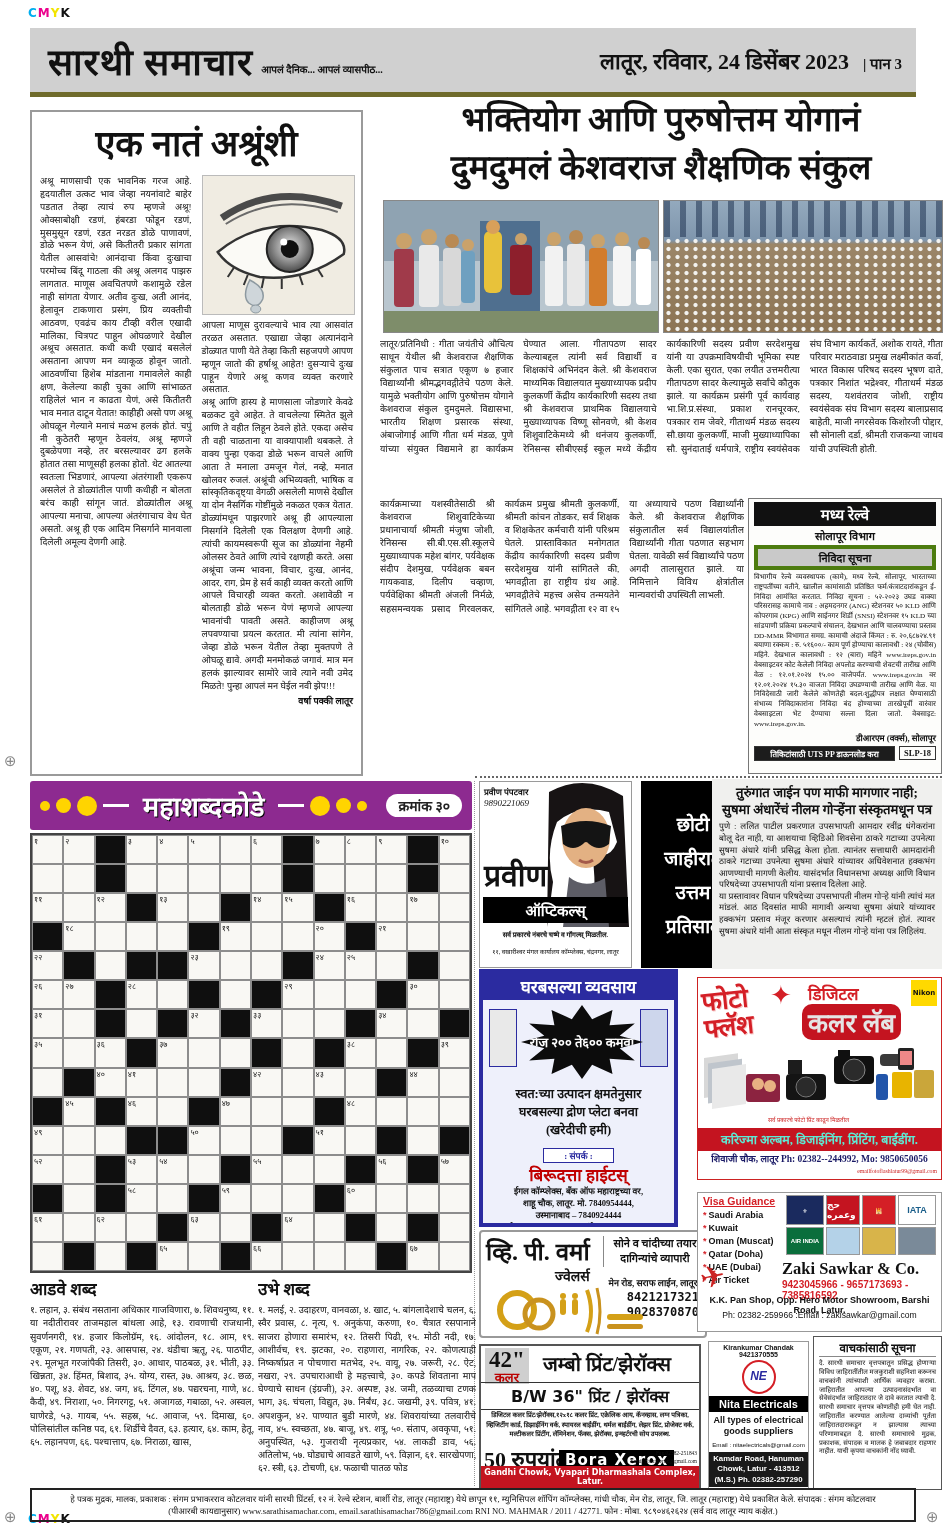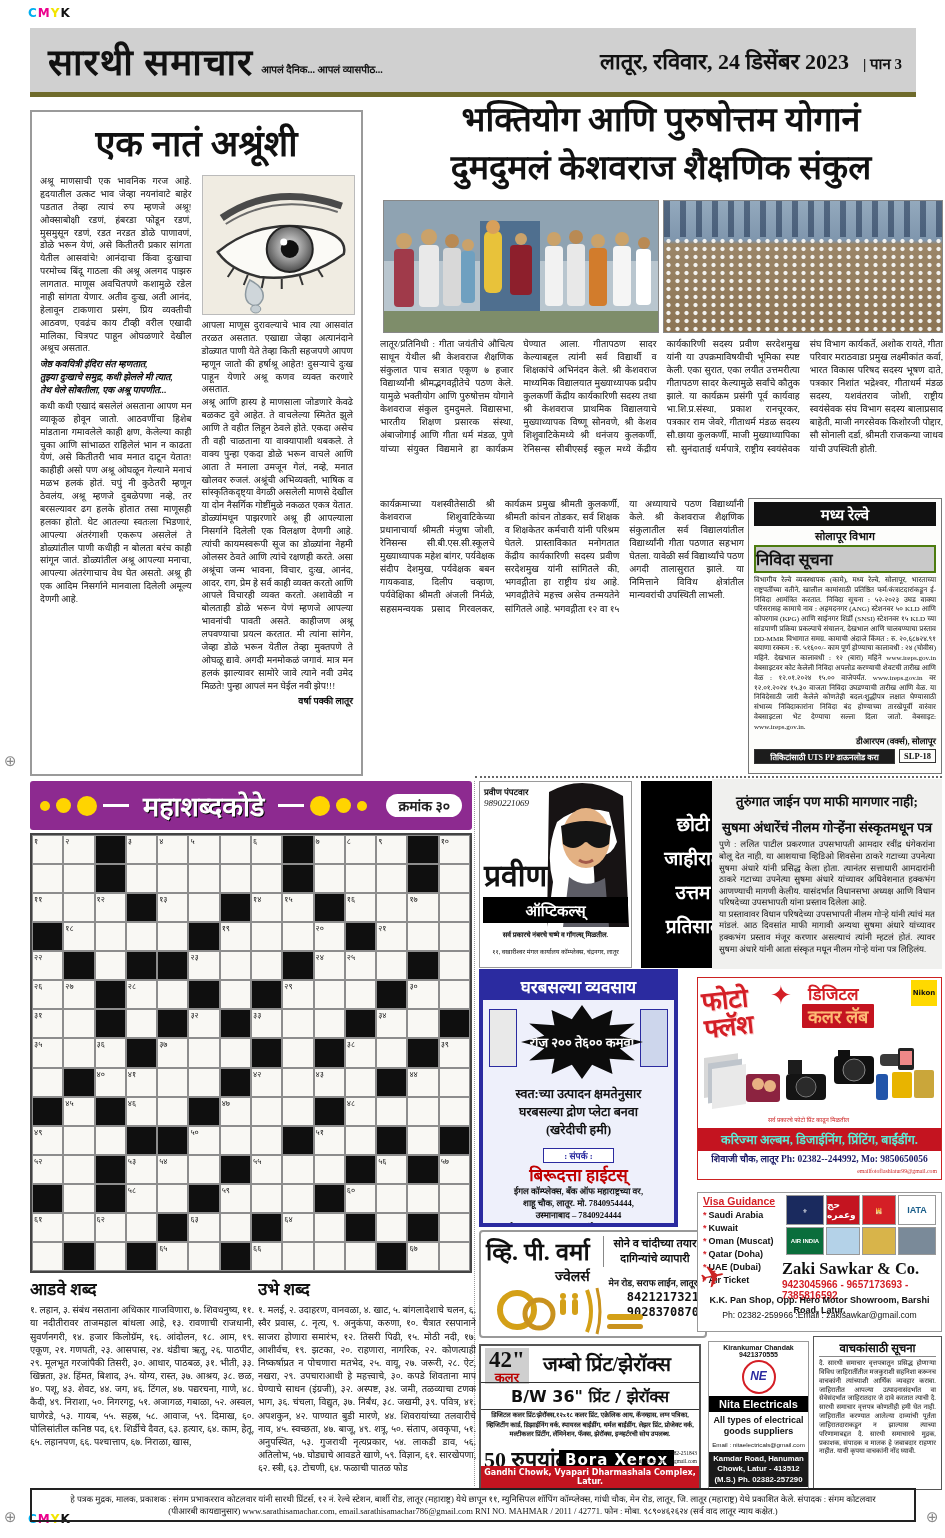--- a/index.html
+++ b/index.html
@@ -47,21 +47,21 @@
   .body-top{left:380px;top:338px;width:563px;height:158px;column-count:4;column-gap:10px;
             font-size:9.2px;line-height:1.42;overflow:hidden;}
   .body-bottom{left:380px;top:498px;width:364px;height:276px;column-count:3;column-gap:10px;
             font-size:9.2px;line-height:1.42;overflow:hidden;}
 
   
   .railway{left:748px;top:498px;width:194px;height:276px;border:1.5px solid #777;box-sizing:border-box;
            padding:3px 5px;background:#fdfdfb;}
   .rw-org{background:#111;color:#fff;text-align:center;font-weight:bold;font-size:15px;padding:2px 0;}
   .rw-div{text-align:center;font-weight:bold;font-size:11px;margin:2px 0;}
-  .rw-notice{background:#c9c9c9;text-align:left;font-weight:bold;font-size:16px;padding:1px 0;border:2px solid #4d7c0f;}
+  .rw-notice{background:#c9c9c9;text-align:center;font-weight:bold;font-size:11px;padding:1px 0;border:4px solid #4d7c0f;}
   .rw-body{font-size:7.1px;line-height:1.38;margin-top:3px;}
   .rw-sign{font-size:8.5px;font-weight:bold;text-align:right;margin-top:2px;}
   .rw-strip{display:flex;align-items:center;gap:4px;margin-top:3px;}
   .rw-strip-text{flex:1;border:1px solid #333;background:#1c1c1c;color:#fff;font-size:8px;text-align:center;padding:1px 0;font-weight:bold;}
   .rw-code{border:1px solid #333;font-size:8.5px;font-weight:bold;padding:1px 4px;}
 
   .dotline-h{border-top:2px dotted #666;height:0;}
   .dotline-v{border-left:1px dotted #999;width:0;}
 
   
@@ -97,21 +97,21 @@
   .pv-l2{position:absolute;left:3px;right:3px;top:165px;font-size:6.3px;text-align:center;}
   .pv-woman{position:absolute;right:0;top:0;width:92px;height:145px;}
 
   
   .chhoti{left:641px;top:781px;width:104px;height:187px;background:#000;color:#fff;display:flex;
           flex-direction:column;justify-content:center;align-items:center;gap:8px;}
   .chhoti div{font-size:19px;font-weight:bold;}
 
   
   .sushma{left:712px;top:779px;width:230px;height:190px;background:#f0f0ee;padding:5px 7px;}
-  .su-t{font-size:13.2px;font-weight:bold;text-align:center;line-height:1.3;margin-top:9px;}
+  .su-t{font-size:13.2px;font-weight:bold;text-align:center;line-height:1.3;}
   .su-body{font-size:8.6px;line-height:1.35;margin-top:3px;}
 
   
   .ghar{left:479px;top:969px;width:199px;height:258px;border:4px solid #2b2ba0;background:#eef0fb;position:absolute;}
   .gh-head{background:#2b2ba0;color:#fff;text-align:center;font-size:17px;font-weight:bold;padding:2px 0;}
   .gh-burst{position:absolute;left:38px;top:32px;width:122px;height:74px;background:#0c0c0c;color:#fff;
             display:flex;flex-direction:row;align-items:center;justify-content:center;font-weight:bold;font-size:13px;
             clip-path:polygon(100% 50%,80.9% 58.3%,93.3% 75%,72.6% 72.6%,75% 93.3%,58.3% 80.9%,50% 100%,41.7% 80.9%,25% 93.3%,27.4% 72.6%,6.7% 75%,19.1% 58.3%,0% 50%,19.1% 41.7%,6.7% 25%,27.4% 27.4%,25% 6.7%,41.7% 19.1%,50% 0%,58.3% 19.1%,75% 6.7%,72.6% 27.4%,93.3% 25%,80.9% 41.7%);}
   .gh-machine{position:absolute;width:26px;height:56px;background:#e9e9e9;border:1px solid #2b2ba0;}
   .gh-body{position:absolute;left:4px;right:4px;top:112px;text-align:center;font-size:12.5px;font-weight:bold;line-height:1.45;}
@@ -119,22 +119,22 @@
               font-size:9px;font-weight:bold;text-align:center;}
   .gh-firm{position:absolute;left:0;right:0;top:190px;text-align:center;color:#c00000;font-size:17px;font-weight:bold;}
   .gh-addr{position:absolute;left:3px;right:3px;top:212px;text-align:center;font-size:8.6px;font-weight:bold;line-height:1.4;}
 
   
   .pf{left:697px;top:977px;width:245px;height:203px;border:1.5px solid #c22;background:#fff;position:absolute;}
   .pf-logo{position:absolute;left:6px;top:6px;width:95px;height:78px;color:#d41f26;font-weight:bold;
            font-size:26px;line-height:1.05;transform:rotate(-6deg);text-shadow:1px 1px 0 #f8c8c8;}
   .pf-star{position:absolute;left:72px;top:2px;color:#d41f26;font-size:26px;}
   .pf-digital{position:absolute;left:110px;top:4px;font-size:17px;font-weight:bold;color:#d41f26;}
-  .pf-colorlab{position:absolute;left:104px;top:26px;font-size:18px;font-weight:bold;color:#fdba74;
-               background:#c41420;padding:0 6px;border-radius:1px;}
+  .pf-colorlab{position:absolute;left:104px;top:26px;font-size:26px;font-weight:bold;color:#e5e5e5;
+               background:#c41420;padding:0 6px;border-radius:10px;}
   .pf-nikon{position:absolute;right:4px;top:2px;width:26px;height:26px;background:#ffd900;color:#111;
             font-size:7px;font-weight:bold;text-align:center;line-height:26px;font-family:"DejaVu Sans",sans-serif;}
   .pf-prods{position:absolute;left:4px;top:66px;width:236px;height:74px;}
   .pf-cap{position:absolute;left:70px;top:138px;font-size:6px;color:#c22;}
   .pf-services{position:absolute;left:0;right:0;top:150px;background:#c41420;color:#5eead4;font-size:12.5px;
                font-weight:bold;text-align:center;padding:3px 0;}
   .pf-addr{position:absolute;left:0;right:0;top:174px;text-align:center;font-size:9.5px;font-weight:bold;color:#1a1a66;}
   .pf-email{position:absolute;right:4px;top:190px;font-size:5.8px;color:#c22;}
 
   
@@ -219,23 +219,20 @@
       <span class="mast-date">लातूर, रविवार, 24 डिसेंबर 2023</span>
       <span class="mast-page">| पान 3</span>
     </span>
   </div>
 
   <div class="abs left-article">
     <div class="la-title">एक नातं अश्रूंशी</div>
     <div class="la-cols">
       <div class="la-col just">
         <span>अश्रू माणसाची एक भावनिक गरज आहे. हृदयातील उत्कट भाव जेव्हा नयनांवाटे बाहेर पडतात तेव्हा त्याचं रुप म्हणजे अश्रू! ओक्साबोक्षी रडणं, हंबरडा फोडून रडणं, मुसमुसून रडणं, रडत नरडत डोळे पाणावणं, डोळे भरून येणं, असे कितीतरी प्रकार सांगता येतील आसवांचे! आनंदाचा किंवा दुःखाचा परमोच्च बिंदू गाठला की अश्रू अलगद पाझरु लागतात. माणूस अवचितपणे कशामुळे रडेल नाही सांगता येणार. अतीव दुःख, अती आनंद, हेलावून टाकणारा प्रसंग, प्रिय व्यक्तीची आठवण, एवढंच काय टीव्ही वरील एखादी मालिका, चित्रपट पाहून ओघळणारे देखील अश्रूच असतात.</span>
-        <div class="la-poem prelines">जेष्ठ कवयित्री इंदिरा संत म्हणतात,
-तुझ्या दुःखाचे समुद्र, कधी झेलले मी त्यात,
-तेथ धेले सोबतीला, एक अश्रू पापणीत...</div>
         <span>कधी कधी एखादं बसलेलं असताना आपण मन व्याकूळ होवून जातो. आठवणींचा हिशेब मांडताना गमावलेले काही क्षण, केलेल्या काही चुका आणि सांभाळत राहिलेलं भान न काढता येणं, असे कितीतरी भाव मनात दाटून येतात! काहीही असो पण अश्रू ओघळून गेल्याने मनाचं मळभ हलकं होतं. चपुं नी कुठेतरी म्हणून ठेवलंय, अश्रू म्हणजे दुबळेपणा नव्हे, तर बरसल्यावर ढग हलके होतात तसा माणूसही हलका होतो. थेट आतल्या स्वतःला भिडणारं, आपल्या अंतरंगाशी एकरूप असलेलं ते डोळ्यांतील पाणी कधीही न बोलता बरंच काही सांगून जातं. डोळ्यांतील अश्रू आपल्या मनाचा, आपल्या अंतरंगाचाच वेध घेत असतो. अश्रू ही एक आदिम निसर्गाने मानवाला दिलेली अमूल्य देणगी आहे.</span>
       </div>
       <div class="la-col just">
         <div class="eye-fig">
           <svg viewBox="0 0 150 138" width="100%" height="100%">
             <defs>
                 <radialGradient id="iris" cx="50%" cy="45%" r="60%">
               <stop offset="0%" stop-color="#e9e9e9"></stop>
                   <stop offset="55%" stop-color="#8d8d8d"></stop>
                   <stop offset="100%" stop-color="#3c3c3c"></stop>

